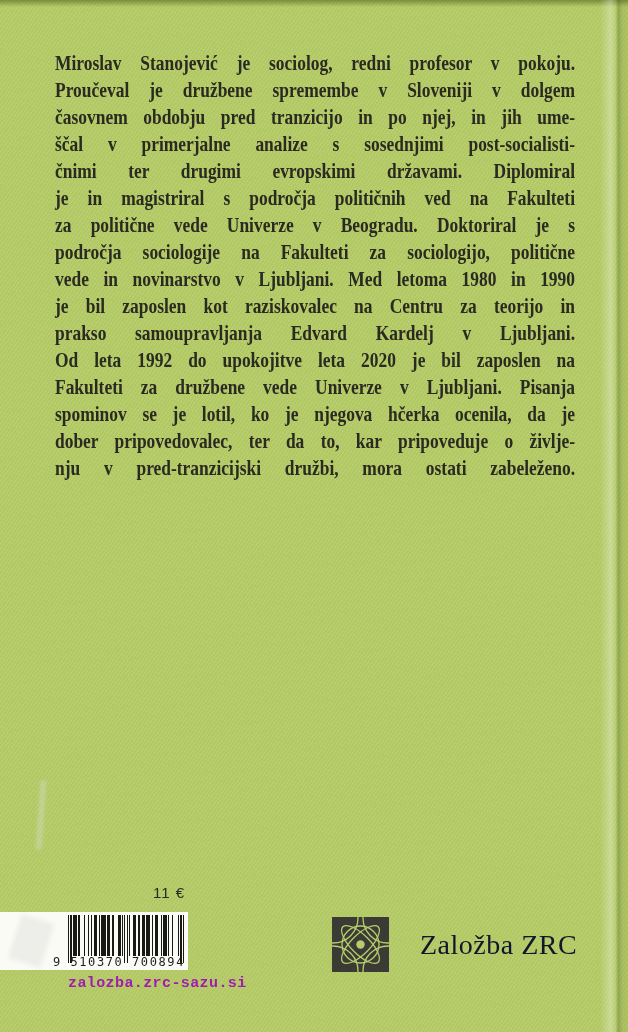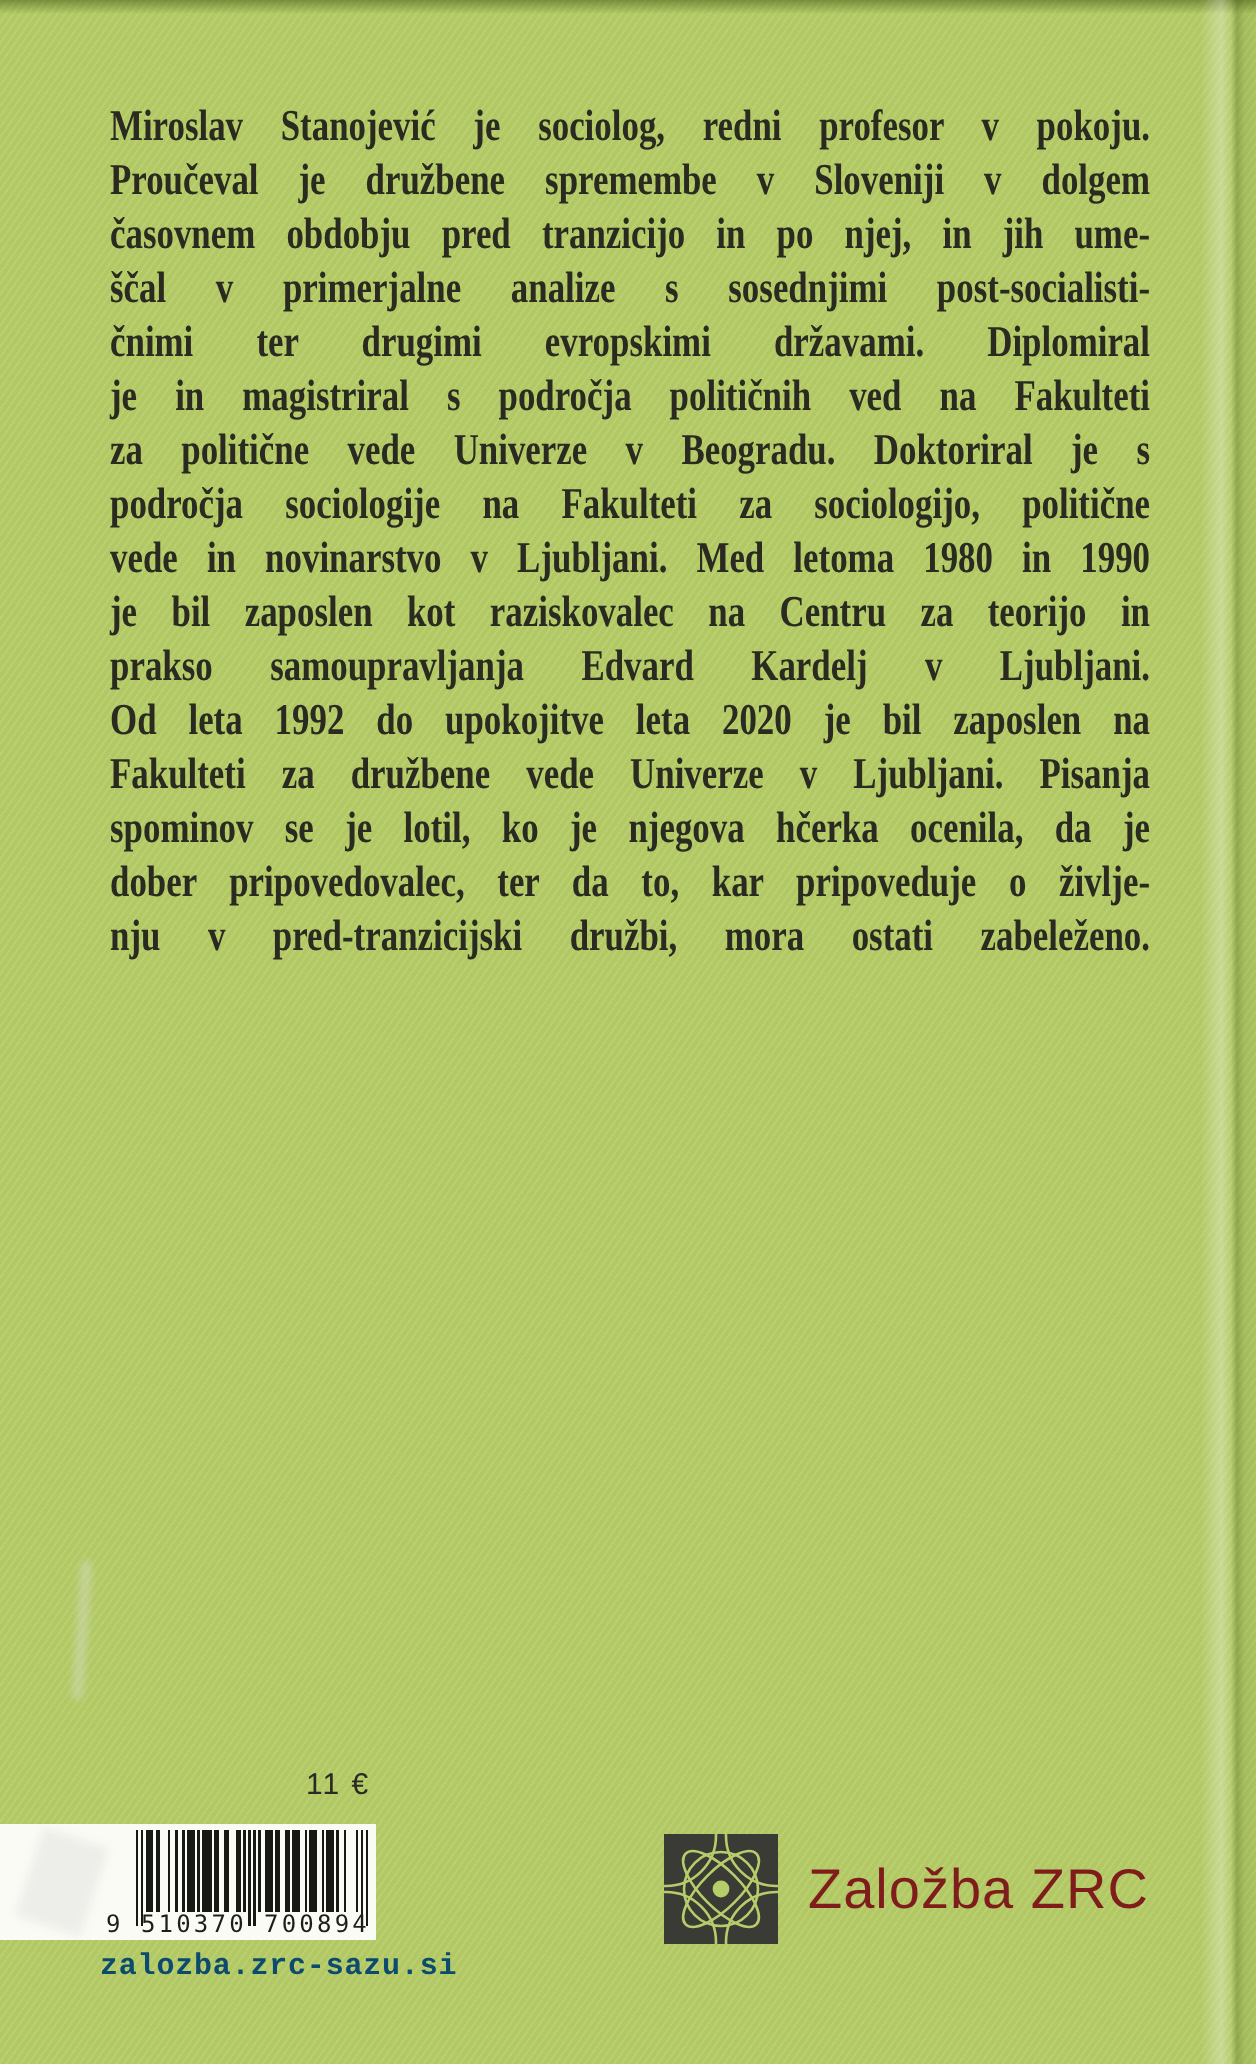--- a/index.html
+++ b/index.html
@@ -74,35 +74,35 @@
   }
   .barcode-bars{position:absolute;left:68px;top:3px;}
   .barcode-digits{
     position:absolute;left:53px;top:43px;width:132px;
     display:flex;justify-content:space-between;
     font-family:"DejaVu Sans Mono", monospace;
     font-size:12px;color:#1d1d1a;
   }
   .barcode-digits .grp{letter-spacing:1.6px;}
   .website{
-    position:absolute;left:50px;top:975px;
+    position:absolute;left:68px;top:975px;
     font-family:"Liberation Mono", monospace;
     font-size:15px;font-weight:bold;
     letter-spacing:0.4px;
-    color:#0c4a6e;
+    color:#a21caf;
   }
   .publisher{
     position:absolute;left:332px;top:917px;
     display:flex;align-items:center;
   }
   .publisher-name{
-    margin-left:15px;
-    font-family:Liberation Sans, sans-serif;
+    margin-left:31px;
+    font-family:Liberation Serif, serif;
     font-size:28px;
-    color:#7f1d1d;
+    color:#0f172a;
     letter-spacing:0.5px;
     white-space:nowrap;
   }
 </style>
 </head>
 <body>
 
 <div class="cover">
   <div class="texture"></div>
   <div class="top-shade"></div>

